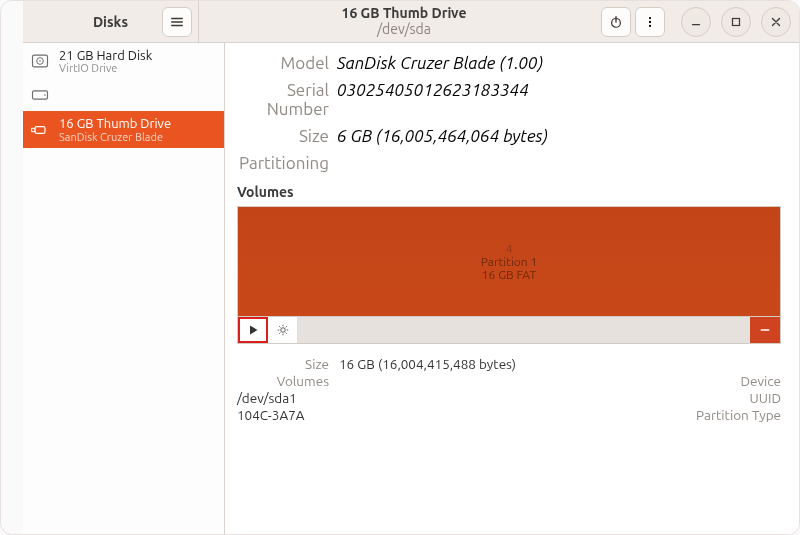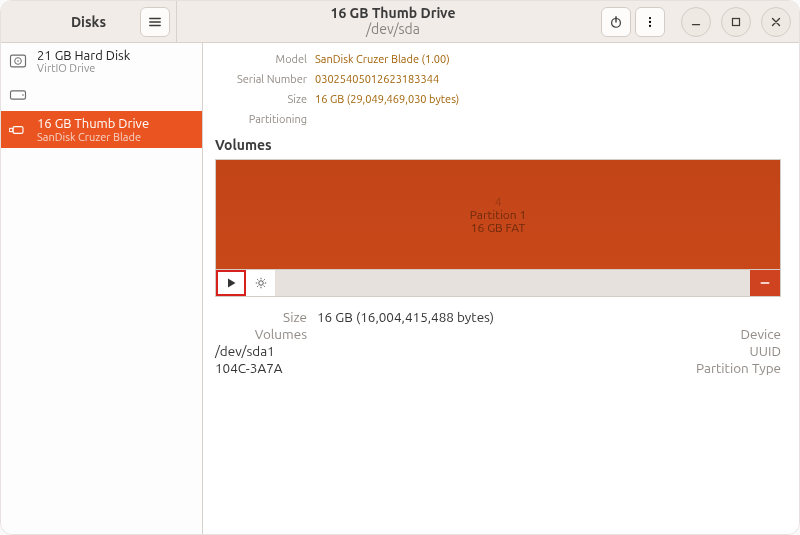--- a/index.html
+++ b/index.html
@@ -8,21 +8,21 @@
     width: 800px;
     height: 535px;
     font-family: "Ubuntu", "Cantarell", "Noto Sans", sans-serif;
     font-size: 14px;
     color: #3f3f3f;
     background: #fafafa;
     overflow: hidden;
     border: 1px solid #e6e1de;
     border-radius: 12px;
   }
-  .app { display: flex; flex-direction: column; height: 100%; }
+  .app { display: flex; flex-direction: column; height: 100%; padding-left: 22px; }
 
   
   .headerbar {
     display: flex;
     align-items: center;
     height: 42px;
     background: #f2ece8;
     border-bottom: 1px solid #d9d2cc;
   }
   .hb-left {
@@ -107,25 +107,25 @@
     padding: 10px 18px 12px 12px;
     background: #fff;
   }
 
   
   .info-grid {
     display: grid;
     grid-template-columns: 92px 1fr;
     column-gap: 10px;
     row-gap: 1px;
-    font-size: 11px;
+    font-size: 17px;
     gap: 8px;
   }
   .info-grid .lbl { text-align: right; color: #918b85; }
-  .info-grid .val { color: #a16207; }
+  .info-grid .val { color: #000000; font-style: italic; }
 
   .section-title {
     font-weight: 700;
     color: #3b3b3b;
     margin: 12px 0 6px 0;
   }
 
   .vol-block {
     border: 1px solid #d2ccc6;
     border-bottom: none;
@@ -270,21 +270,21 @@
     </div>
 
     <div class="main">
 
       <div class="info-grid">
         <div class="lbl">Model</div>
         <div class="val">SanDisk Cruzer Blade (1.00)</div>
         <div class="lbl">Serial Number</div>
         <div class="val">03025405012623183344</div>
         <div class="lbl">Size</div>
-        <div class="val">16 GB (29,049,469,030 bytes)</div>
+        <div class="val">6 GB (16,005,464,064 bytes)</div>
         <div class="lbl">Partitioning</div>
       </div>
 
       <div class="section-title">Volumes</div>
 
       <div class="vol-block">
         <div class="line1">4</div>
         <div>Partition 1</div>
         <div>16 GB FAT</div>
       </div>

